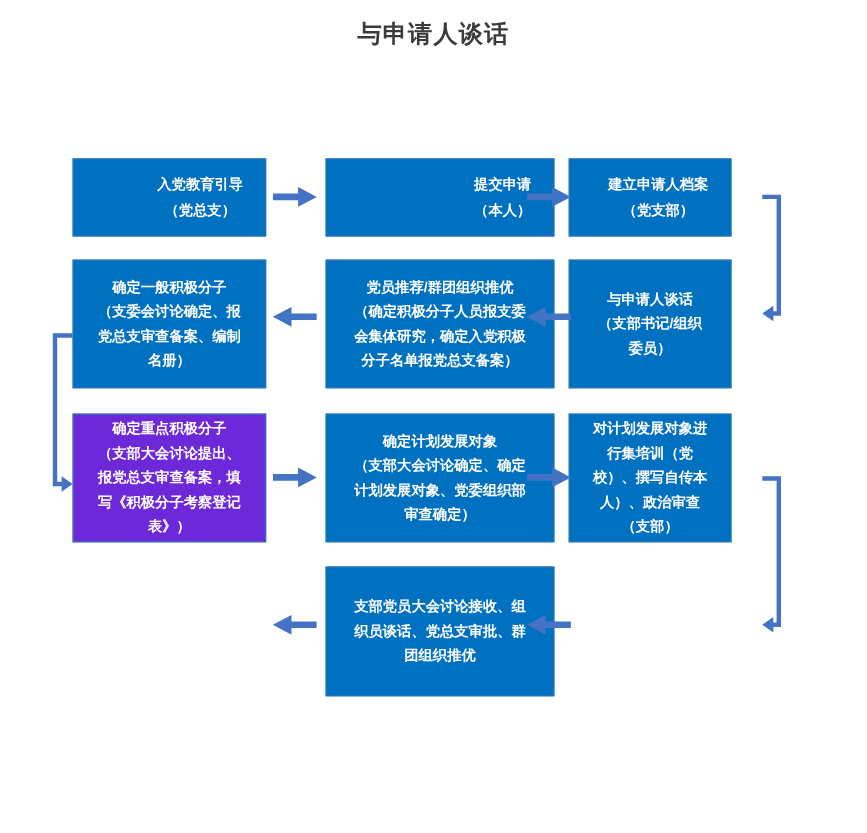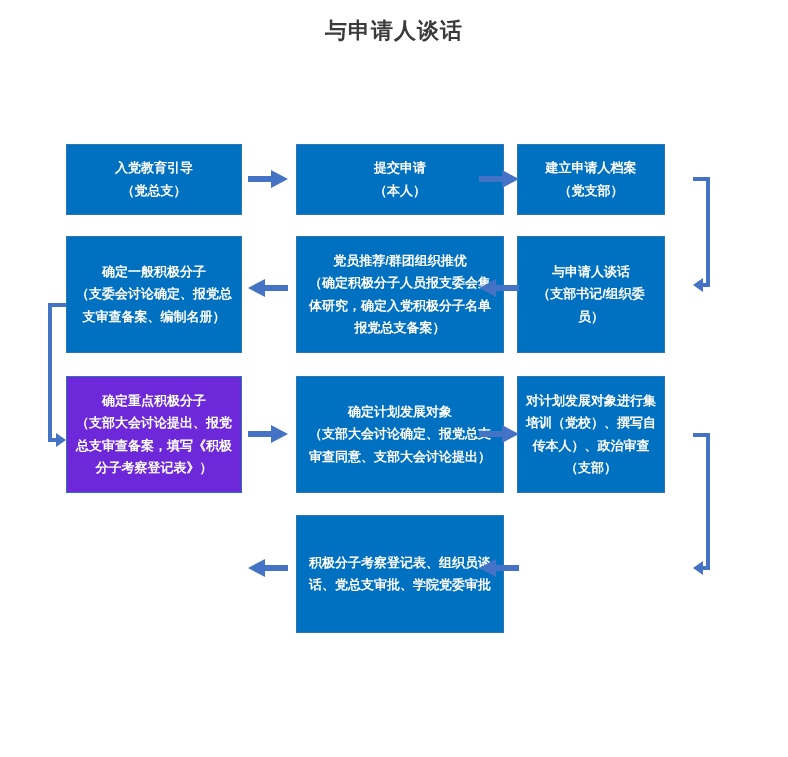--- a/index.html
+++ b/index.html
@@ -26,27 +26,27 @@
     letter-spacing: 1px;
     color: #3b3b3b;
   }
   .box {
     position: absolute;
     background: #0070C0;
     border: 1.5px solid #2E75B6;
     box-sizing: border-box;
     display: flex;
     align-items: center;
-    justify-content: center;
+    justify-content: flex-end;
     text-align: center;
     color: #ffffff;
     font-size: 13px;
     font-weight: bold;
     line-height: 1.72;
-    padding: 2px 7px;
+    padding: 2px 20px;
   }
   .box .txt {
     white-space: pre-line;
   }
   .arrow, .connector {
     position: absolute;
   }
   
   .col-l { left: 66px;  width: 176px; }
   .col-m { left: 296px; width: 208px; }
@@ -88,28 +88,28 @@
     <span class="txt">确定一般积极分子
 （支委会讨论确定、报党总支审查备案、编制名册）</span>
   </div>
 
   <div class="box col-l row-3" style="background: #6d28d9; border-color: rgb(46, 117, 182); color: rgb(255, 255, 255);">
     <span class="txt">确定重点积极分子
 （支部大会讨论提出、报党总支审查备案，填写《积极分子考察登记表》）</span>
   </div>
   <div class="box col-m row-3" style="background: rgb(0, 112, 192); border-color: rgb(46, 117, 182); color: rgb(255, 255, 255);">
     <span class="txt">确定计划发展对象
-（支部大会讨论确定、报党总支审查同意、支部大会讨论提出）</span>
+（支部大会讨论确定、确定计划发展对象、党委组织部审查确定）</span>
   </div>
   <div class="box col-r row-3" style="background: rgb(0, 112, 192); border-color: rgb(46, 117, 182); color: rgb(255, 255, 255);">
     <span class="txt">对计划发展对象进行集培训（党校）、撰写自传本人）、政治审查（支部）</span>
   </div>
 
   <div class="box col-m row-4" style="background: rgb(0, 112, 192); border-color: rgb(46, 117, 182); color: rgb(255, 255, 255);">
-    <span class="txt">积极分子考察登记表、组织员谈话、党总支审批、学院党委审批</span>
+    <span class="txt">支部党员大会讨论接收、组织员谈话、党总支审批、群团组织推优</span>
   </div>
 
   <svg class="arrow" style="left:248px; top:168px;" width="40" height="22">
     <polygon points="0,8 23,8 23,2 40,11 23,20 23,14 0,14" fill="#4472C4"></polygon>
   </svg>
   <svg class="arrow" style="left:479px; top:168px;" width="40" height="22">
     <polygon points="0,8 23,8 23,2 40,11 23,20 23,14 0,14" fill="#4472C4"></polygon>
   </svg>
 
   <svg class="connector" style="left:691px; top:172px;" width="28" height="126">

